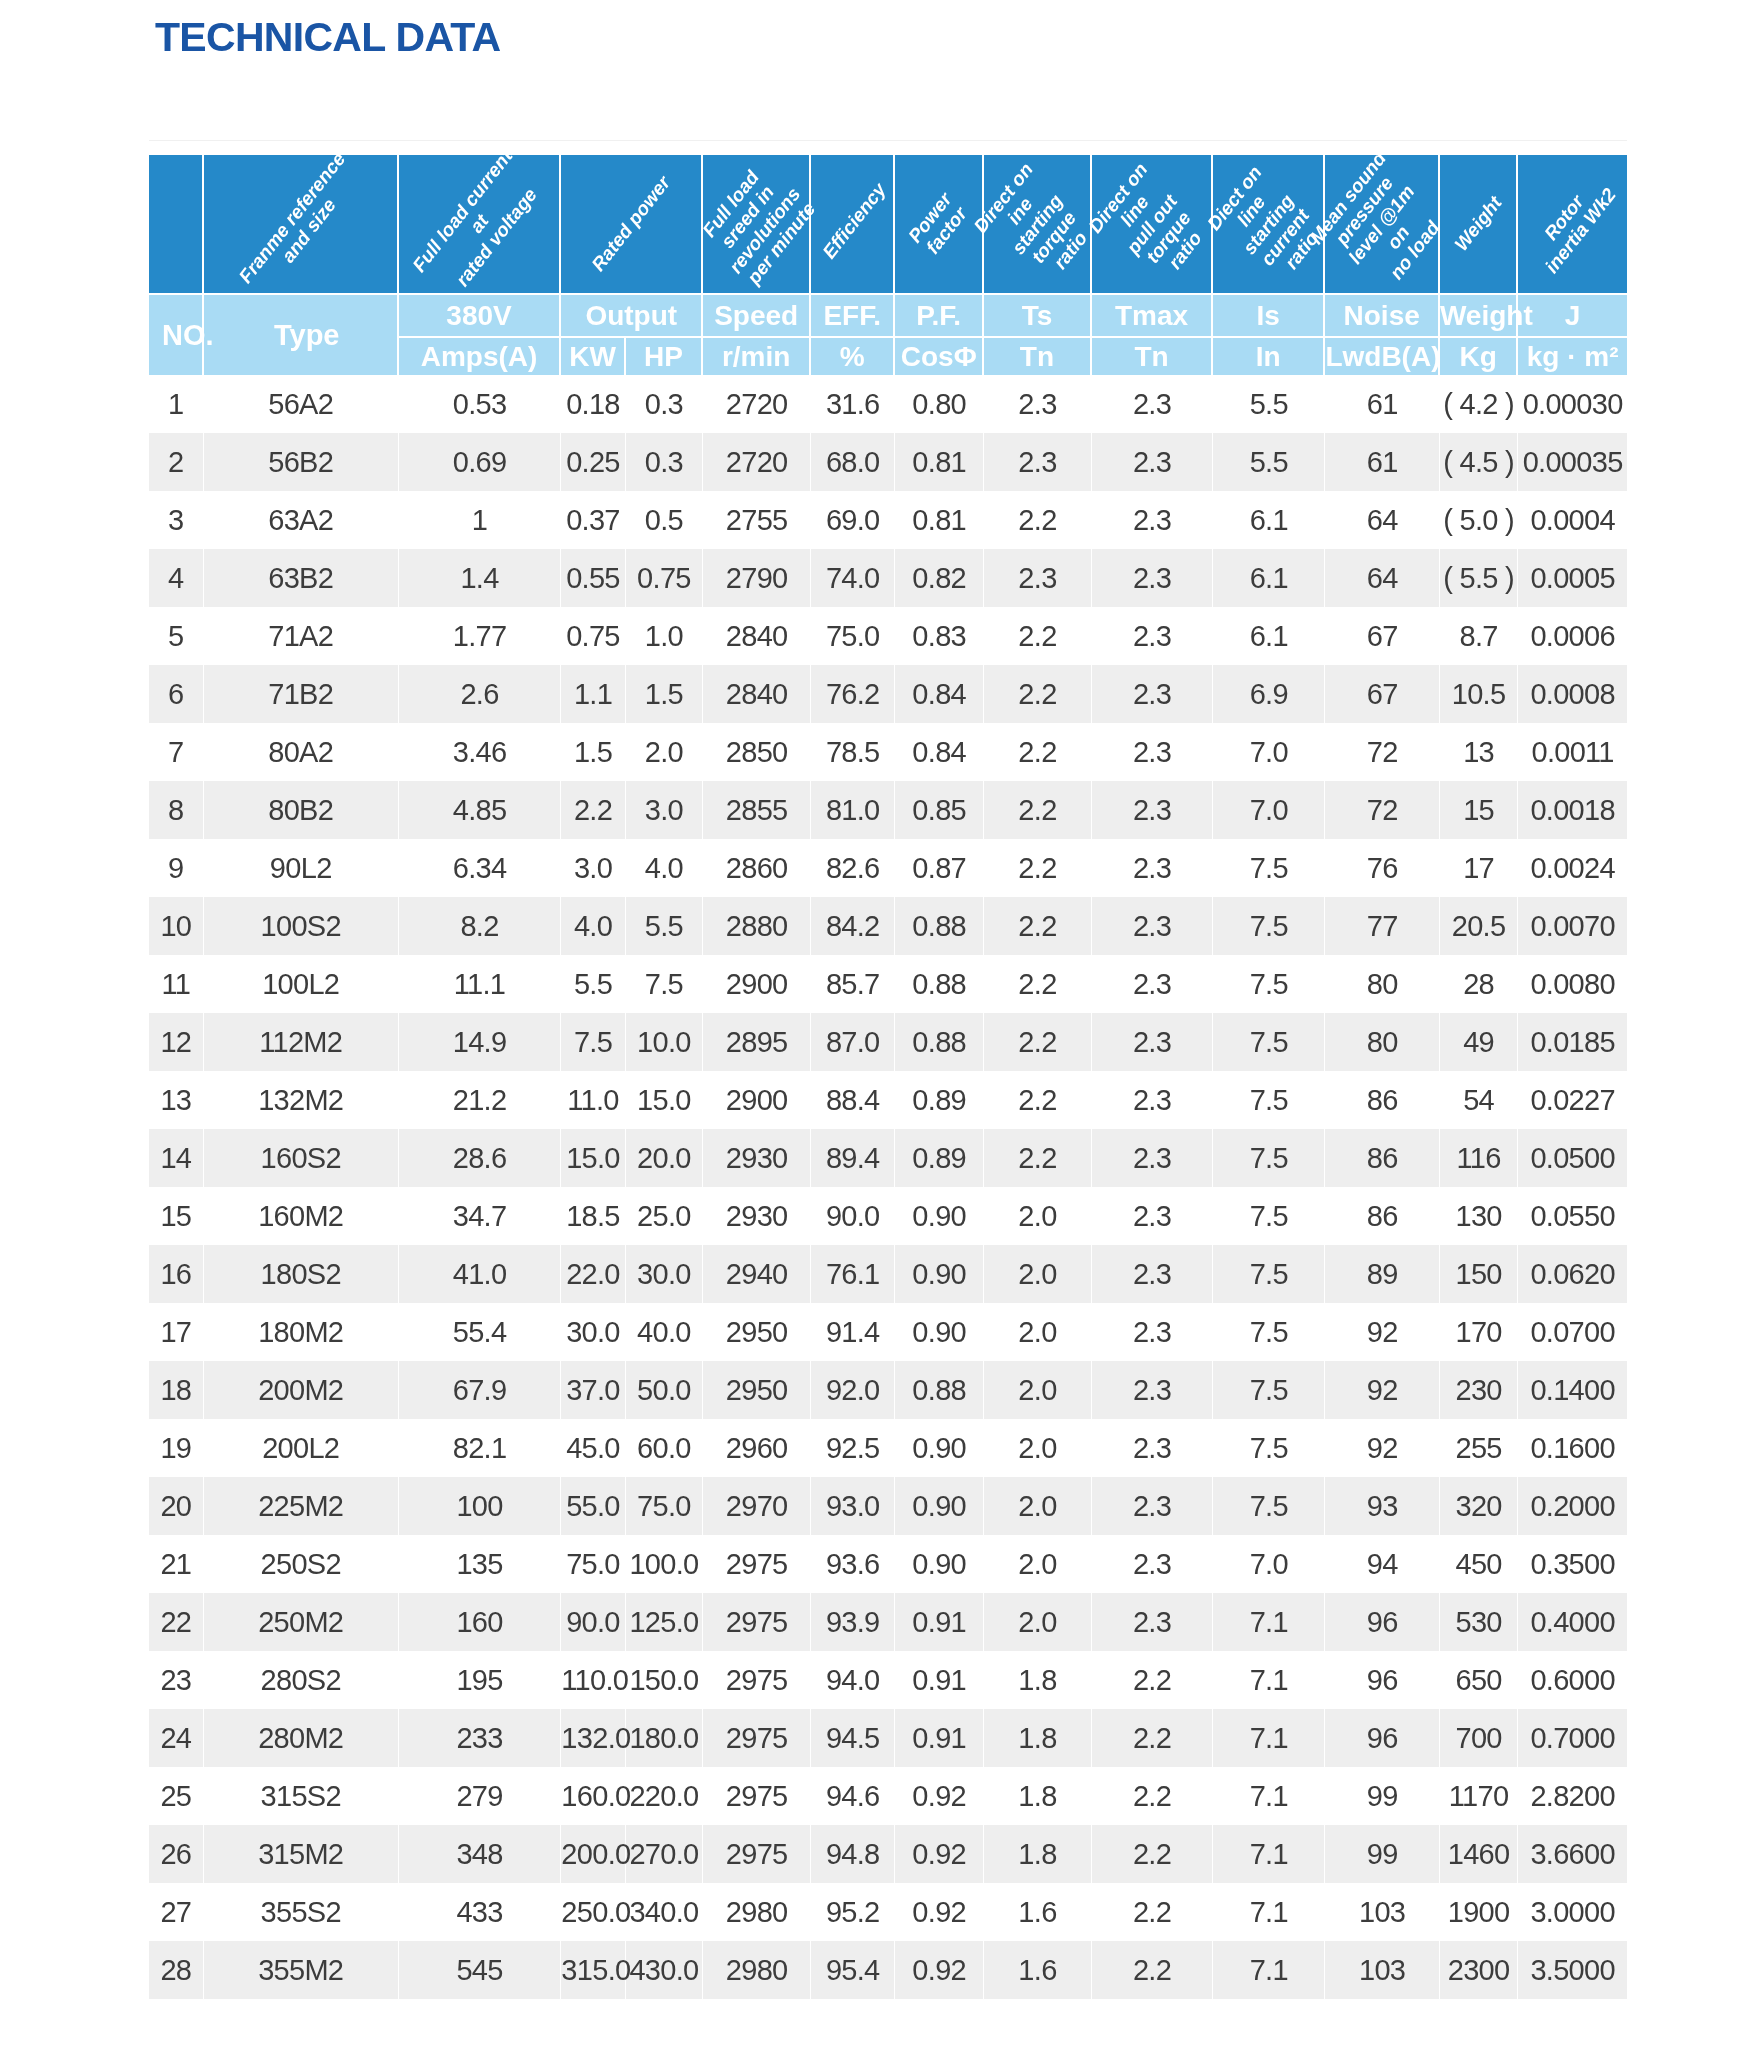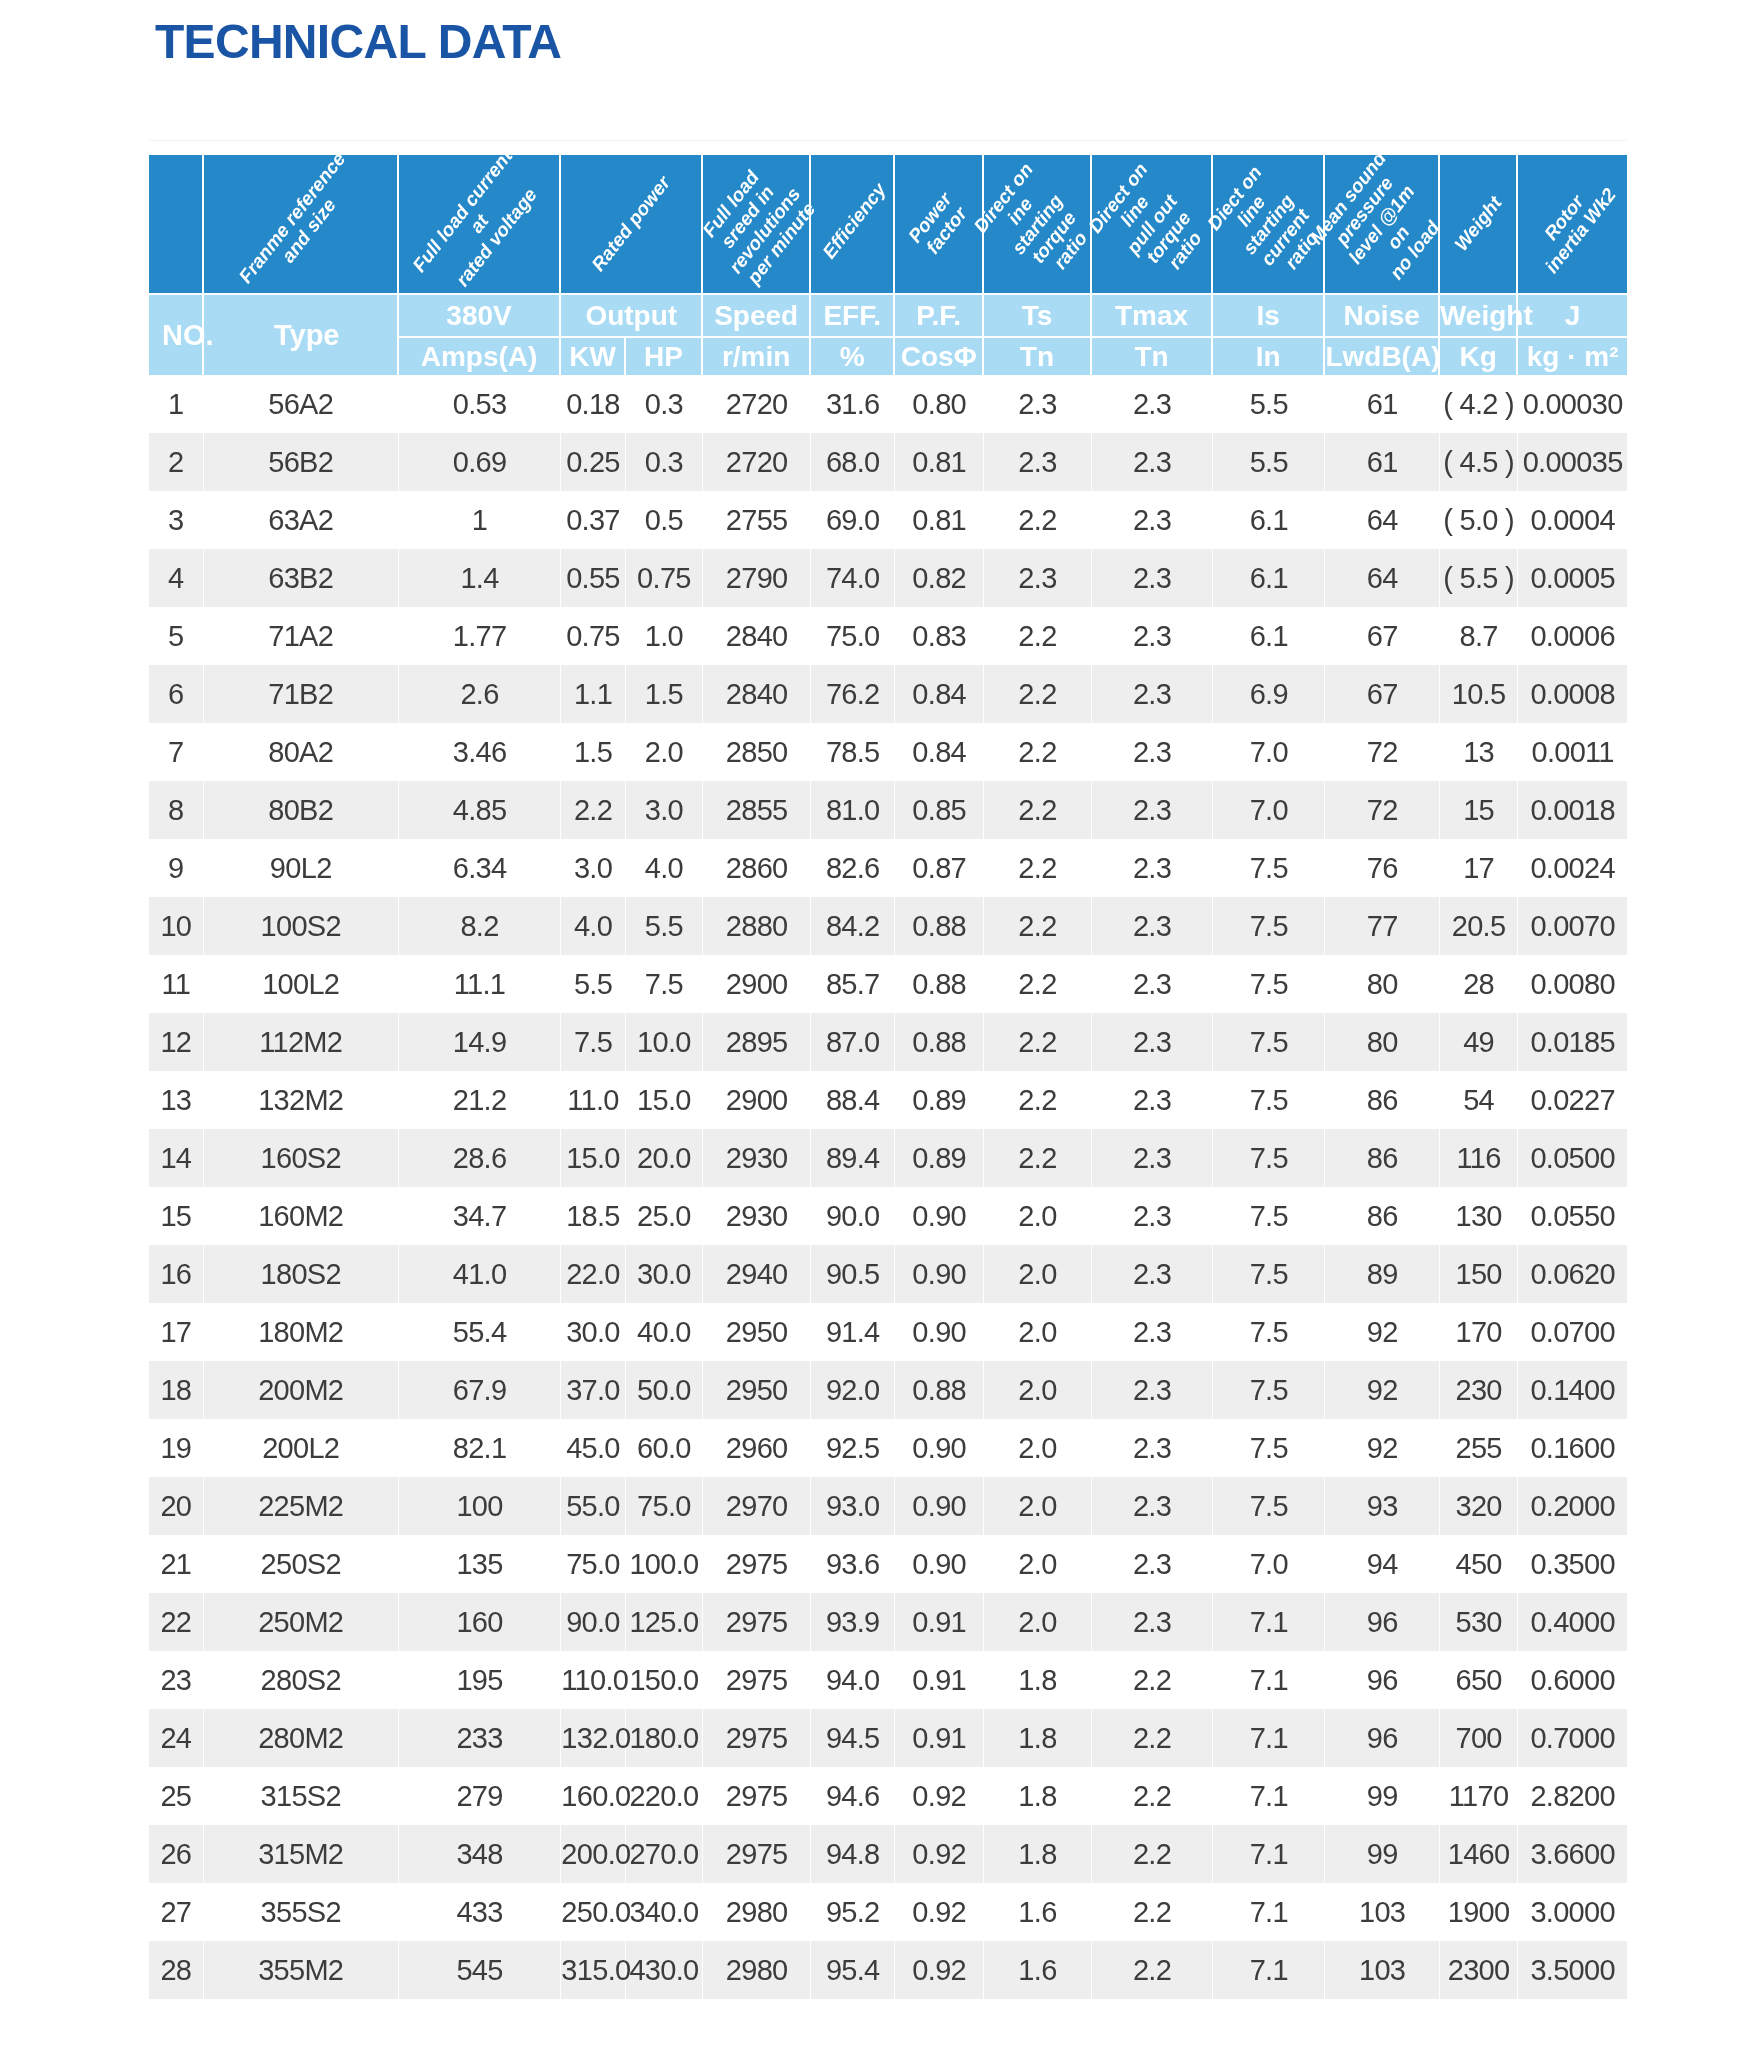--- a/index.html
+++ b/index.html
@@ -5,21 +5,21 @@
   html,body { margin:0; padding:0; }
   body {
     width:1758px; height:2066px; position:relative;
     background:#ffffff;
     font-family:"Liberation Sans", sans-serif;
   }
   .page { position:absolute; inset:0; }
 
   .title {
     position:absolute; left:155px; top:14px; margin:0;
-    font-size:48px; font-weight:bold; letter-spacing:-0.7px;
+    font-size:41px; font-weight:bold; letter-spacing:-0.7px;
     color:#1a55a5;
   }
   .subtitle {
     position:absolute; left:157px; top:70px; margin:0;
     font-size:31px; font-weight:bold; letter-spacing:0px; word-spacing:18px;
     color:#2f9fdc;
   }
   .top-rule {
     position:absolute; left:149px; top:140px; width:1478px; height:1.4px;
     background:#f0f0f0;
@@ -417,21 +417,21 @@
           <td>130</td>
           <td>0.0550</td>
         </tr>
         <tr class="stripe">
           <td>16</td>
           <td>180S2</td>
           <td>41.0</td>
           <td>22.0</td>
           <td>30.0</td>
           <td>2940</td>
-          <td>90.5</td>
+          <td>76.1</td>
           <td>0.90</td>
           <td>2.0</td>
           <td>2.3</td>
           <td>7.5</td>
           <td>89</td>
           <td>150</td>
           <td>0.0620</td>
         </tr>
         <tr>
           <td>17</td>

